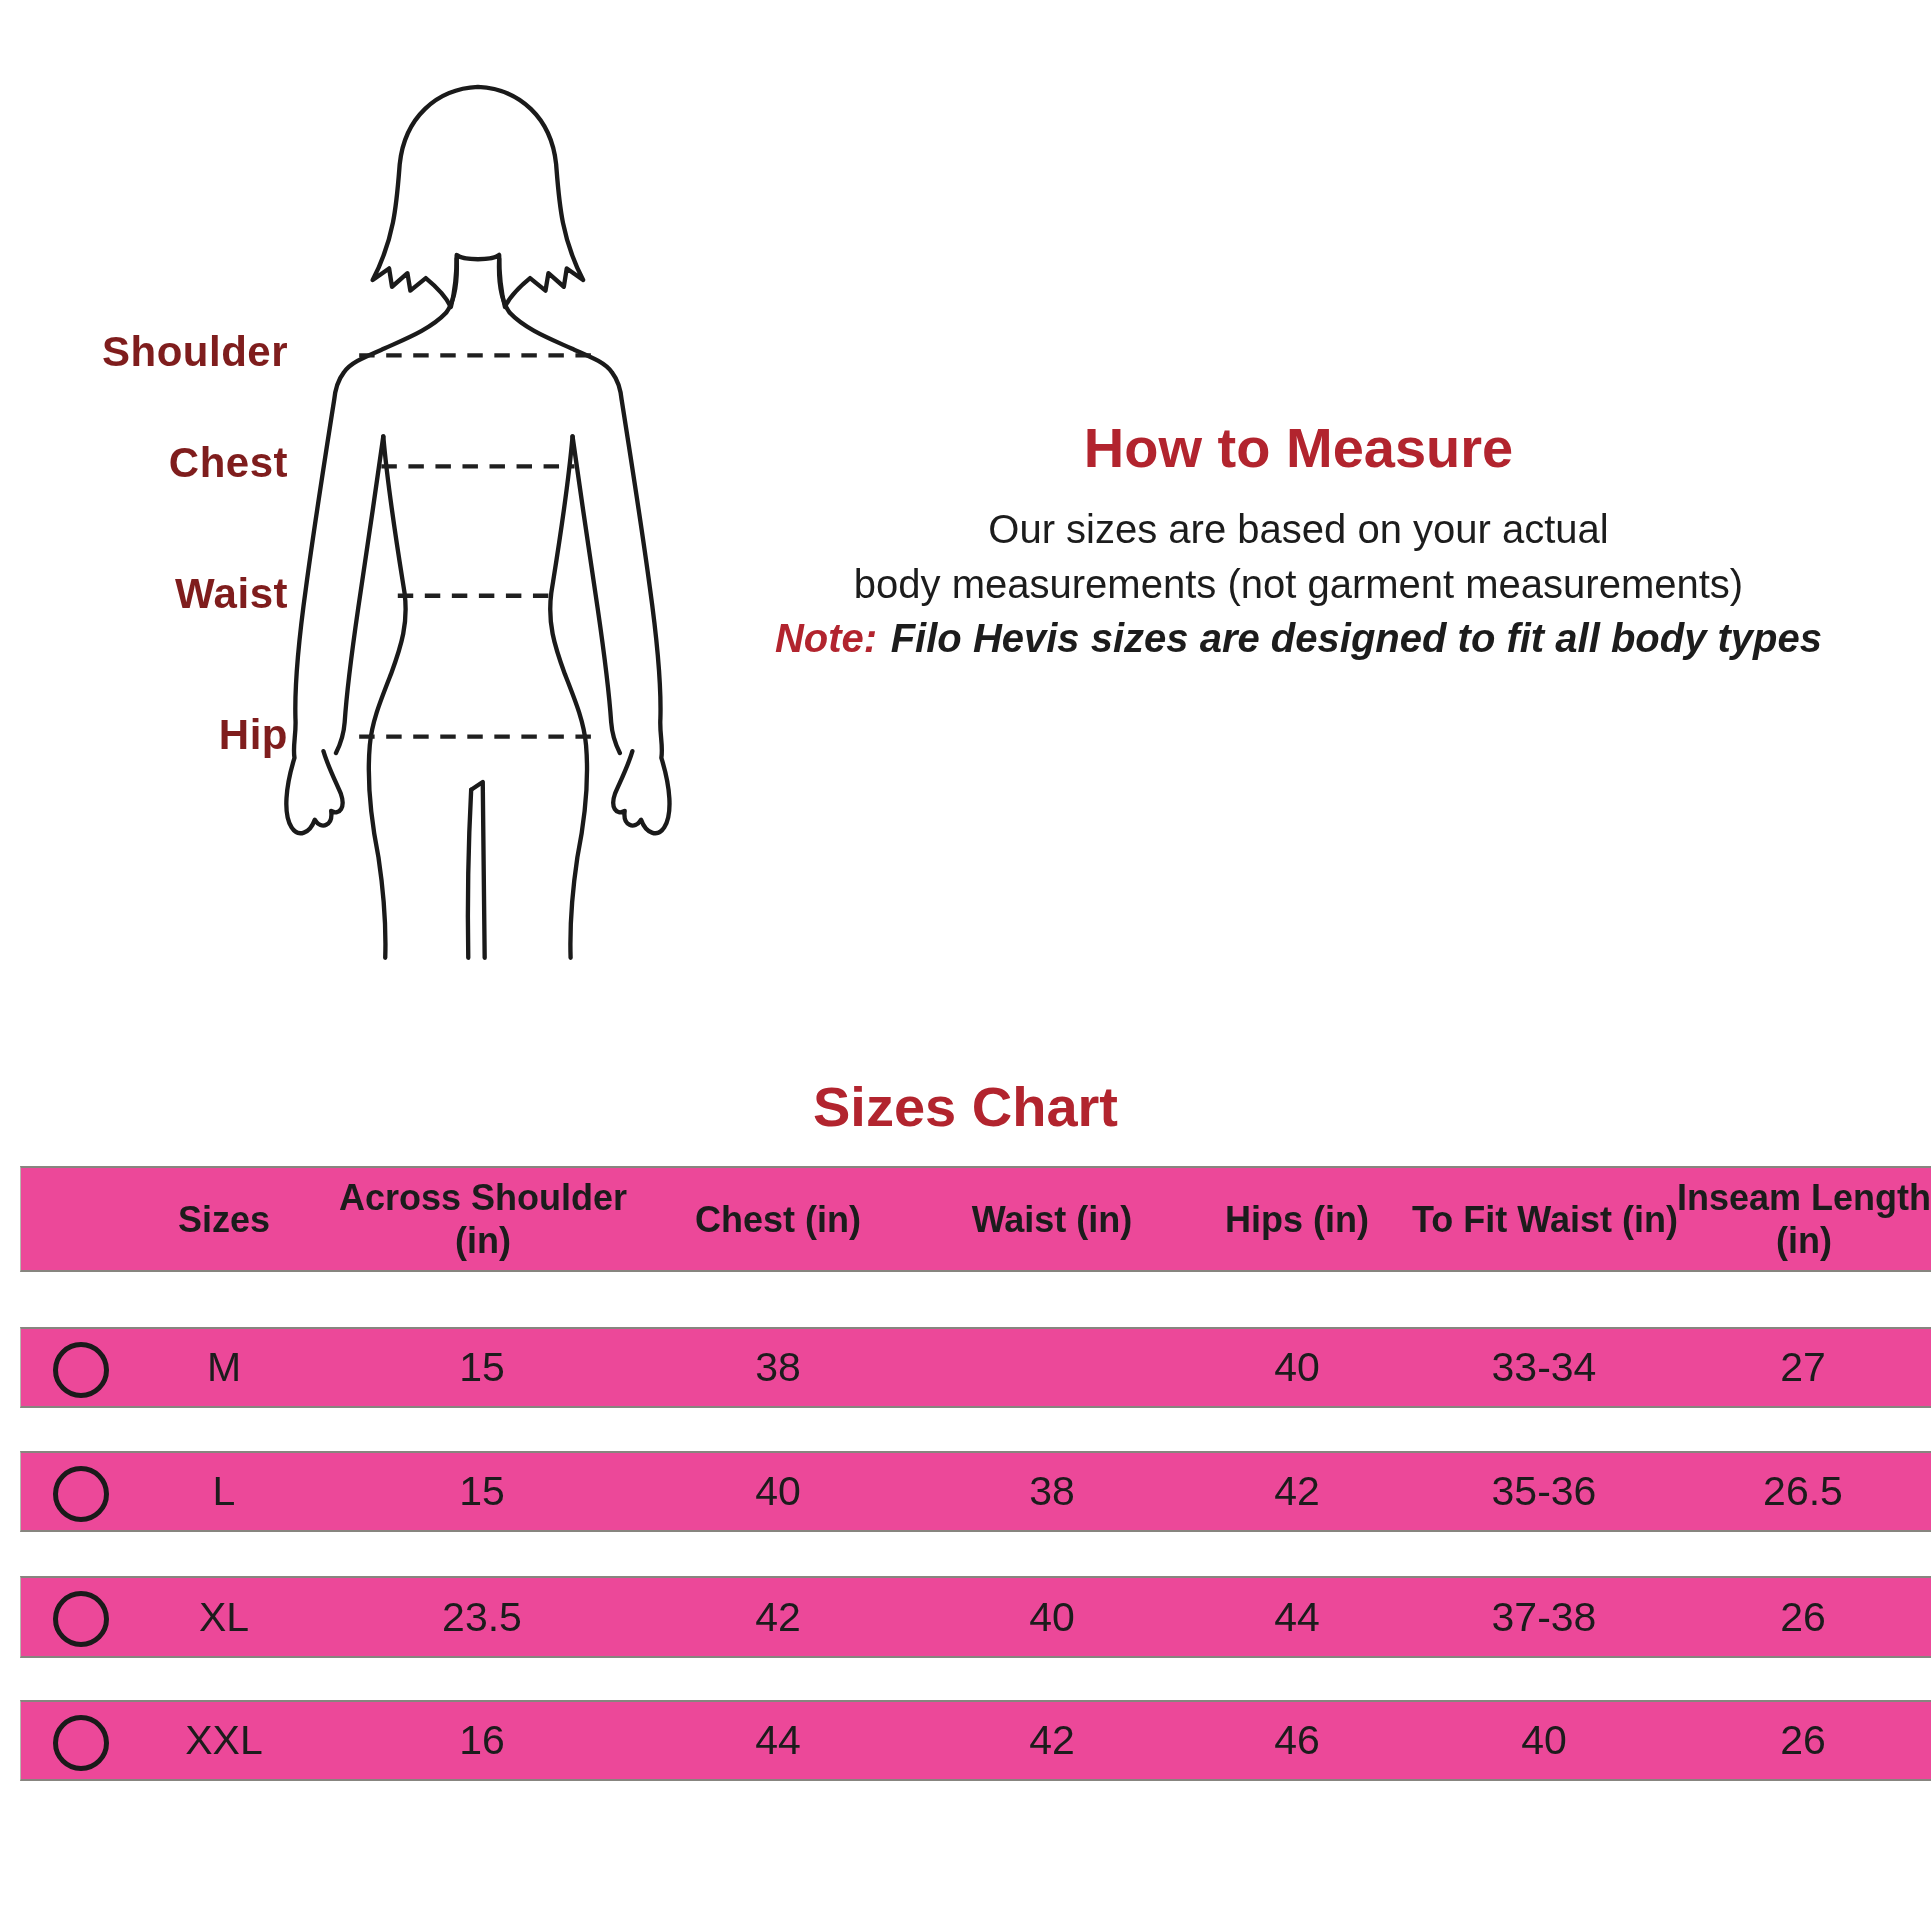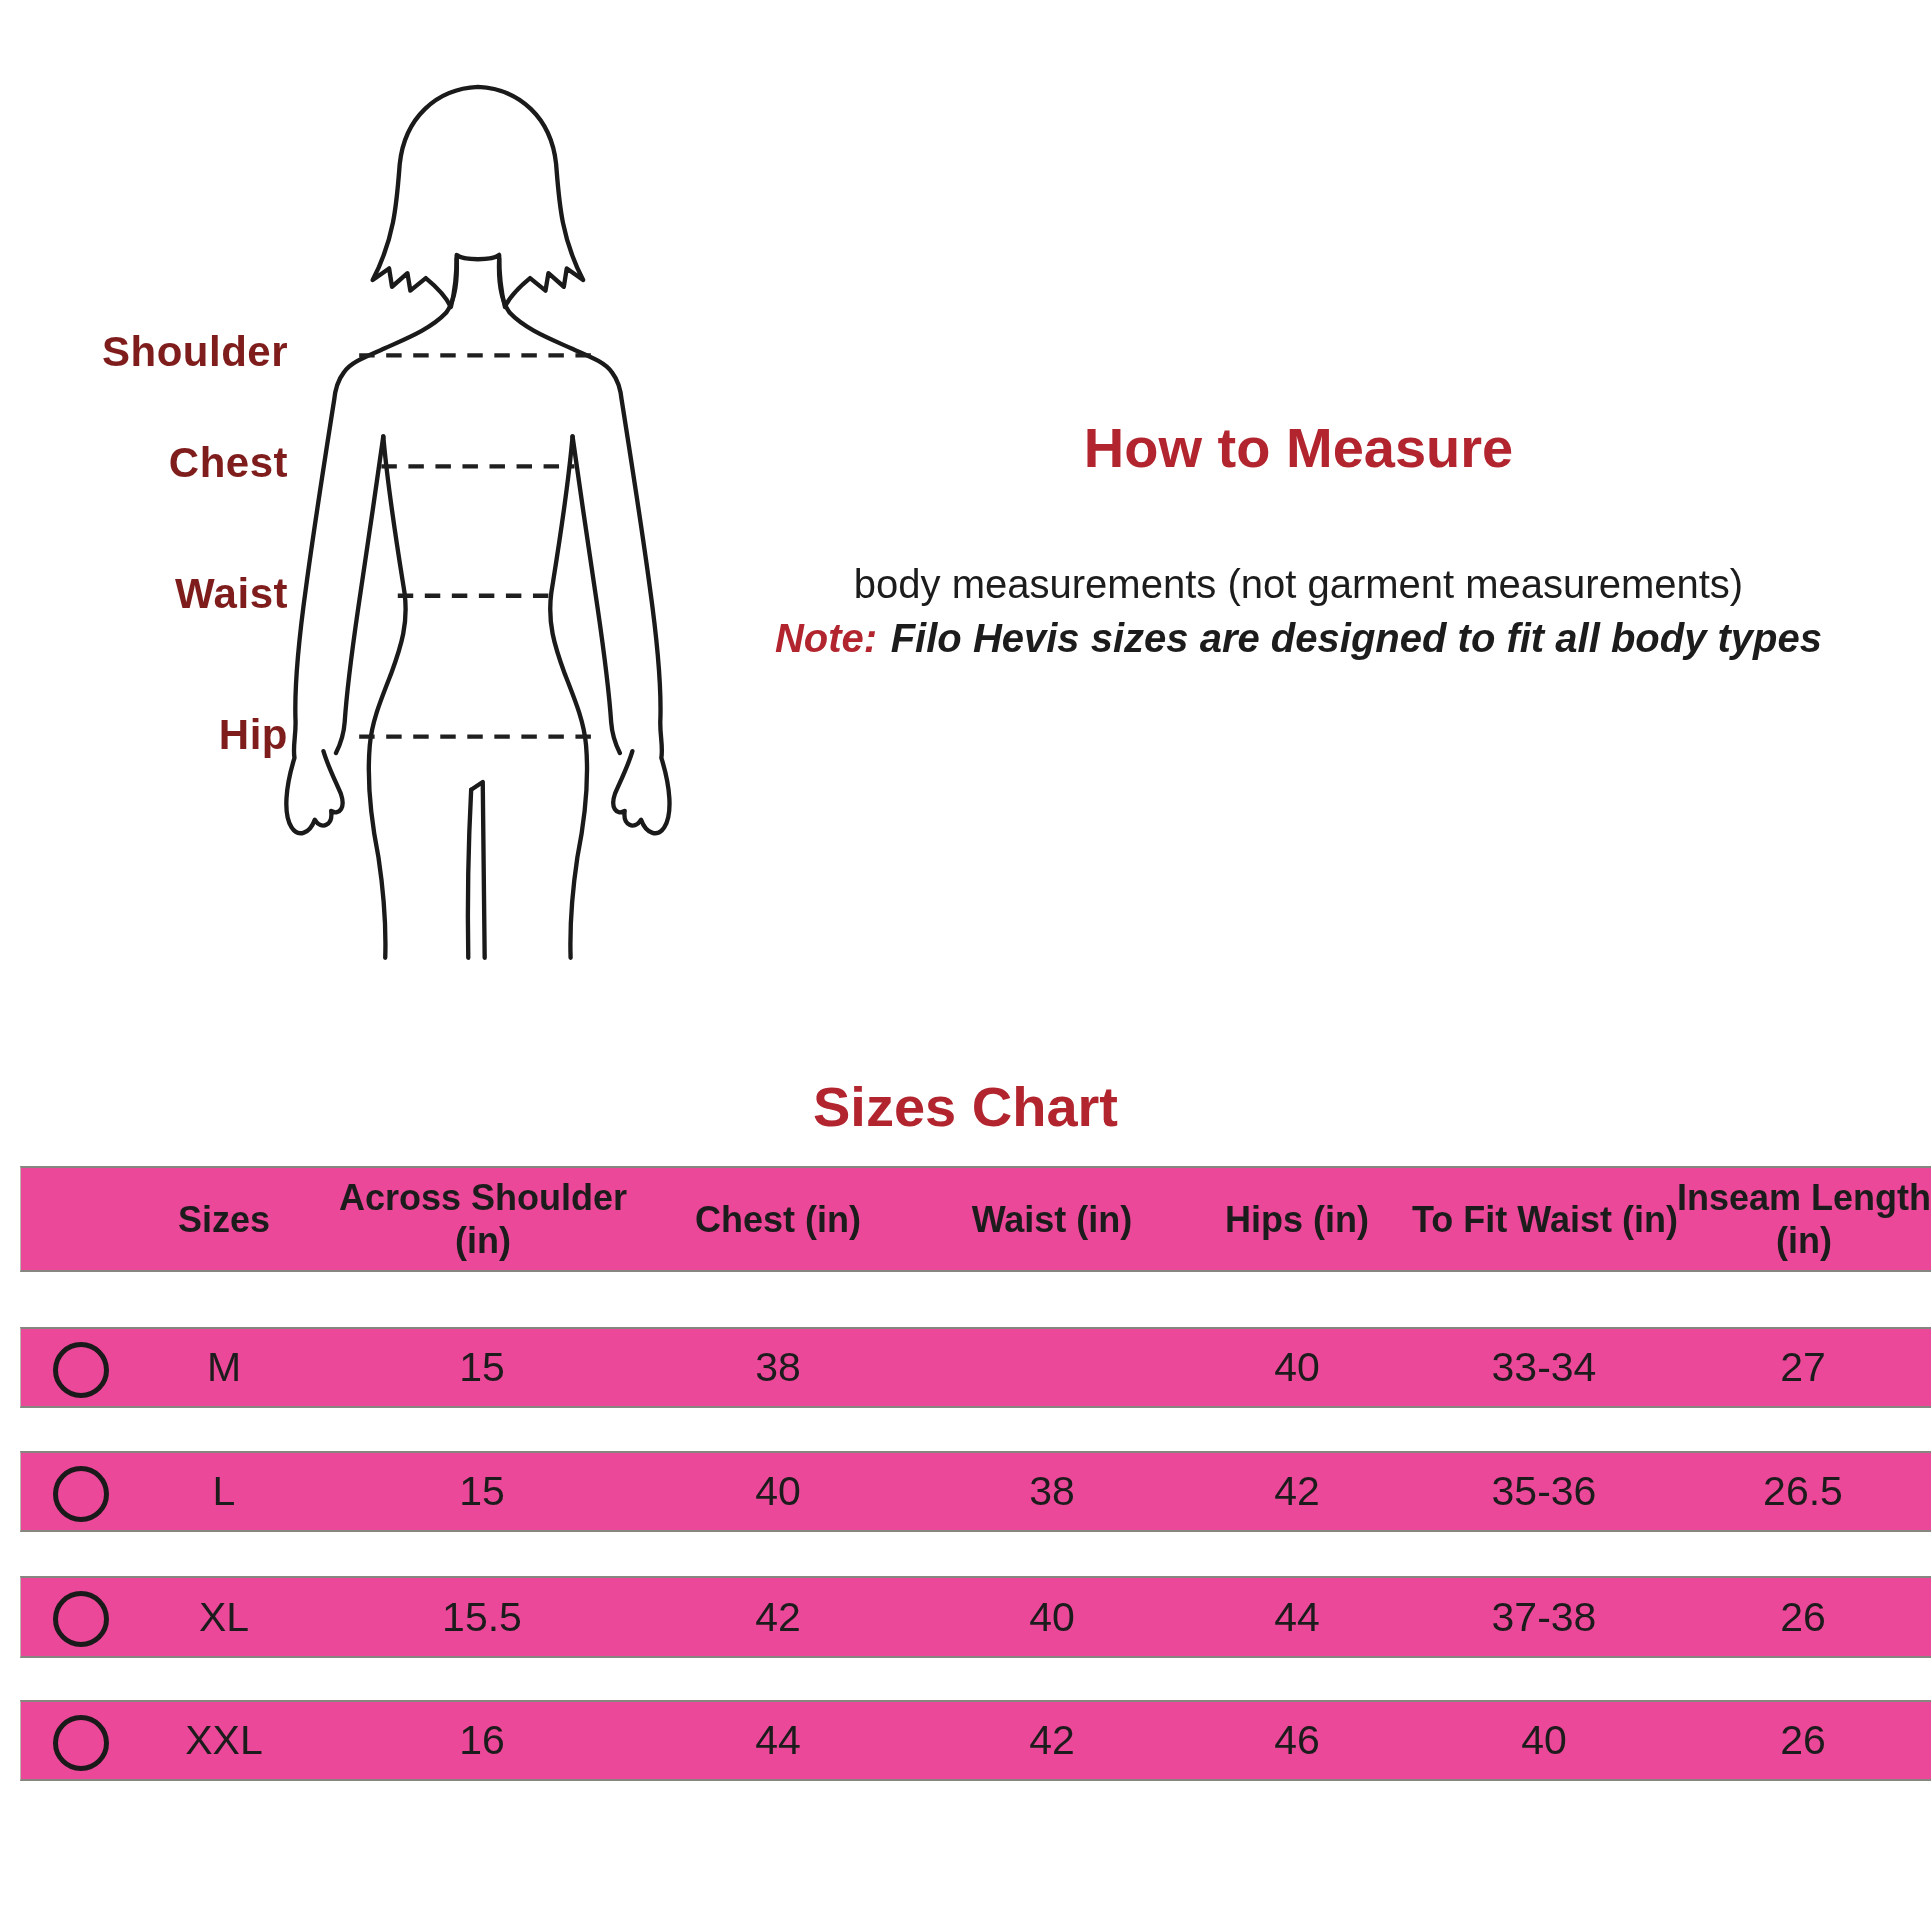--- a/index.html
+++ b/index.html
@@ -169,21 +169,21 @@
   </svg>
 
   <div class="measure-label" style="top:328px">Shoulder</div>
   <div class="measure-label" style="top:439px">Chest</div>
   <div class="measure-label" style="top:570px">Waist</div>
   <div class="measure-label" style="top:711px">Hip</div>
 
   <div class="htm-block">
     <div class="htm-title">How to Measure</div>
     <div class="htm-par">
-      <br>
+      <span>Our sizes are based on your actual</span><br>
       <span>body measurements (not garment measurements)</span>
     </div>
     <div class="htm-note">
       <span class="note-label">Note:</span><span>Filo Hevis sizes are designed to fit all body types</span>
     </div>
   </div>
 
   <div class="chart-title">Sizes Chart</div>
 
   <div class="band header">
@@ -213,21 +213,21 @@
     <div class="cell c-chest">40</div>
     <div class="cell c-waist">38</div>
     <div class="cell c-hips">42</div>
     <div class="cell c-tfw">35-36</div>
     <div class="cell c-inseam">26.5</div>
   </div>
 
   <div class="band row-xl">
     <span class="radio"></span>
     <div class="cell c-size">XL</div>
-    <div class="cell c-shldr">15.5</div>
+    <div class="cell c-shldr">23.5</div>
     <div class="cell c-chest">42</div>
     <div class="cell c-waist">40</div>
     <div class="cell c-hips">44</div>
     <div class="cell c-tfw">37-38</div>
     <div class="cell c-inseam">26</div>
   </div>
 
   <div class="band row-xxl">
     <span class="radio"></span>
     <div class="cell c-size">XXL</div>

